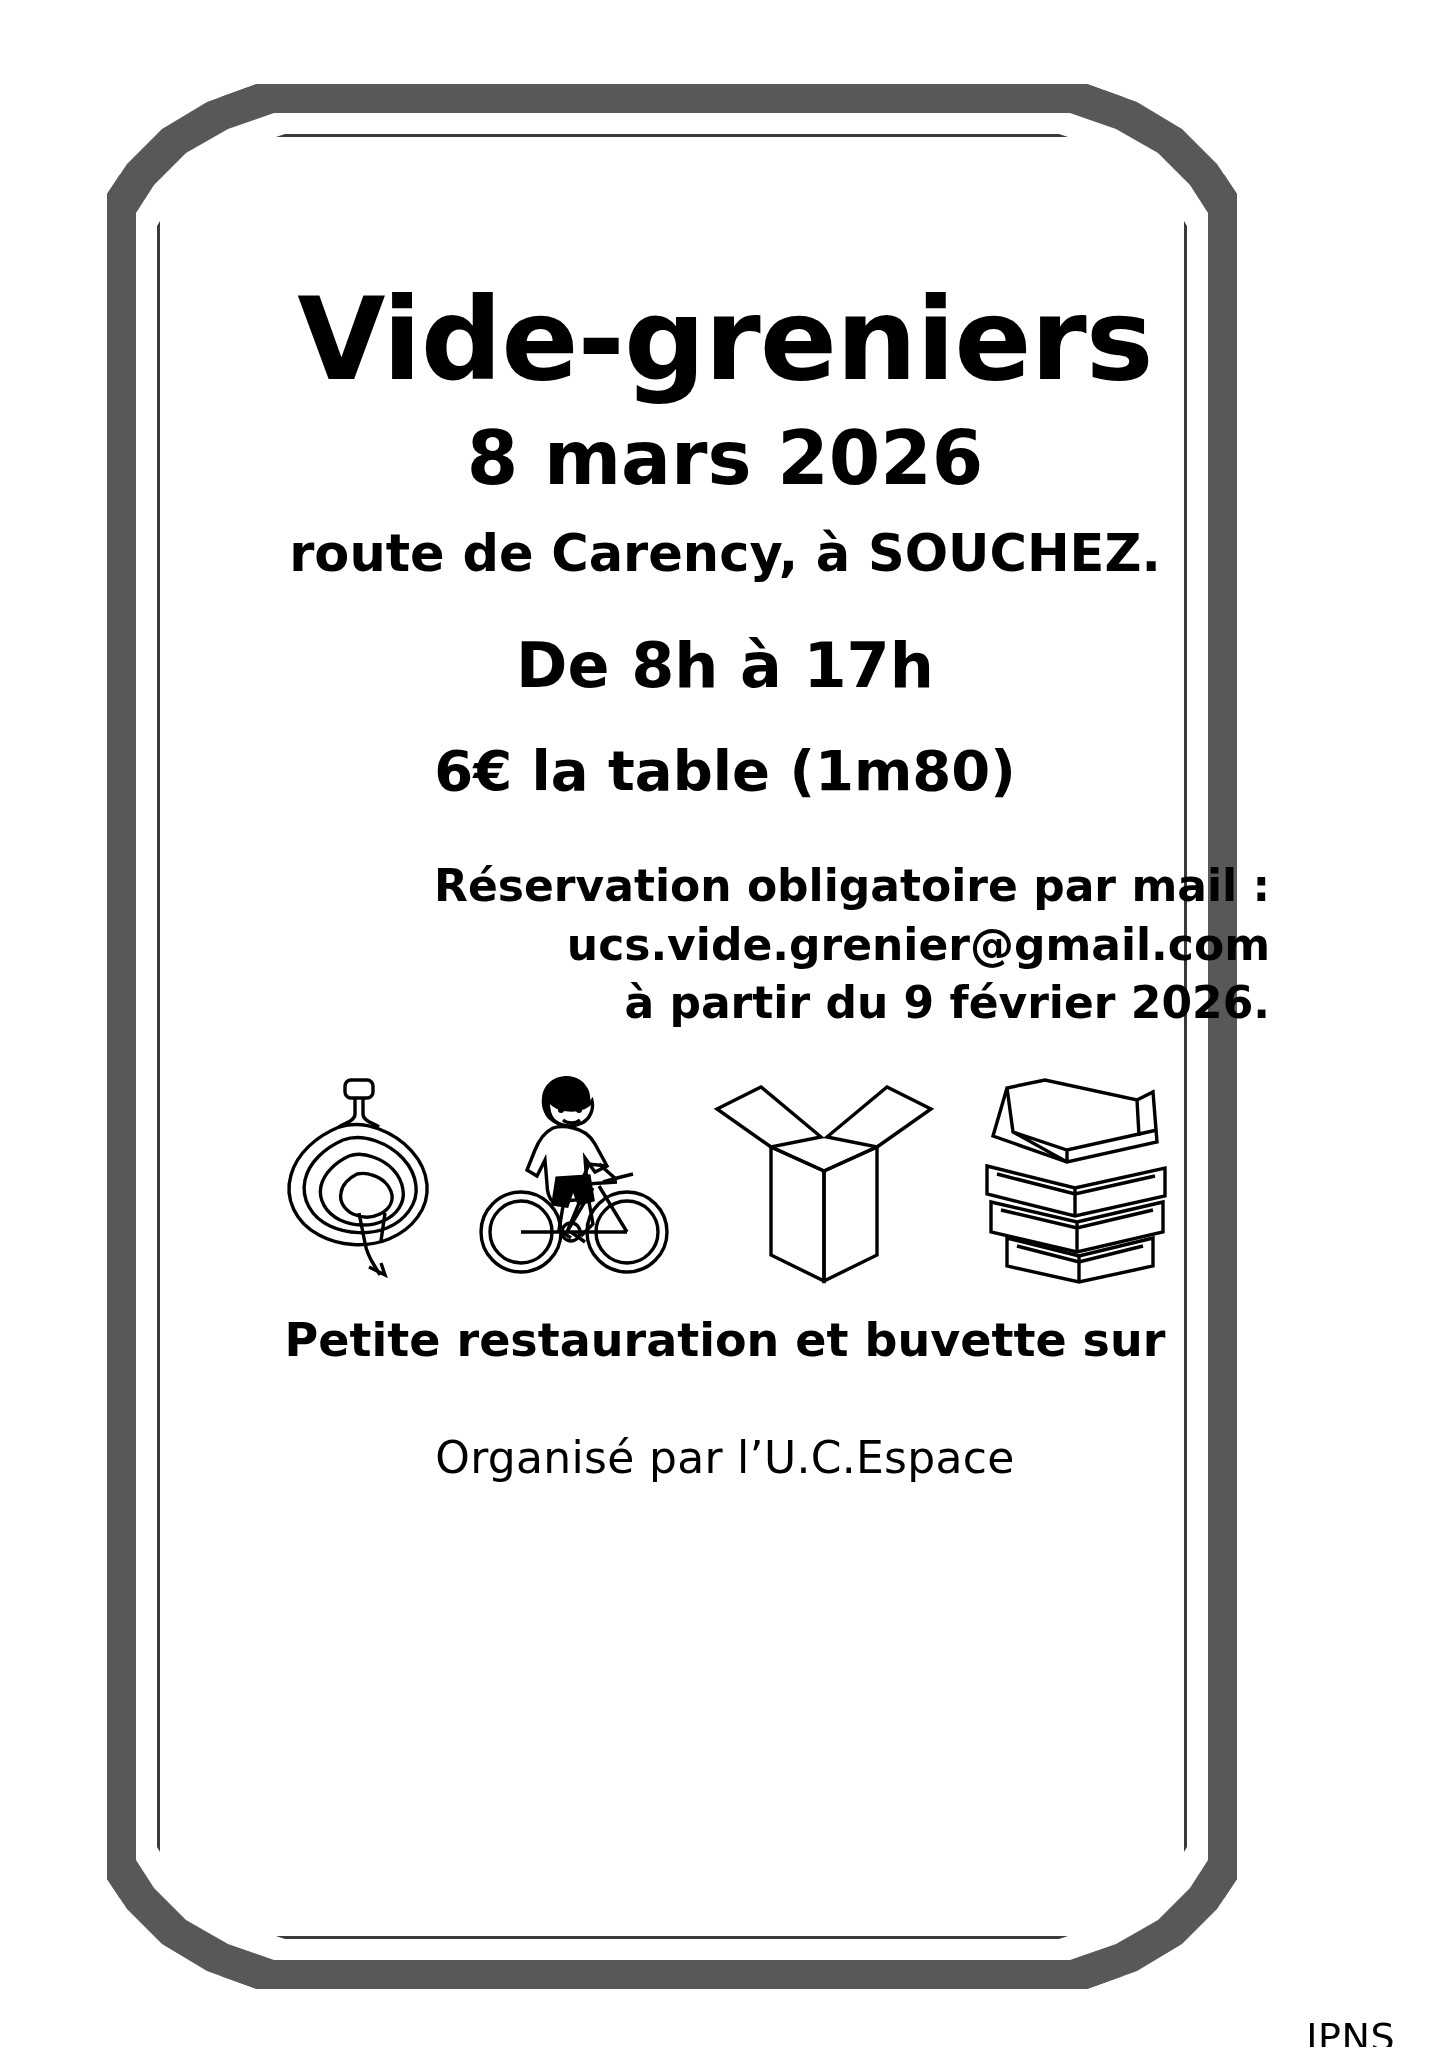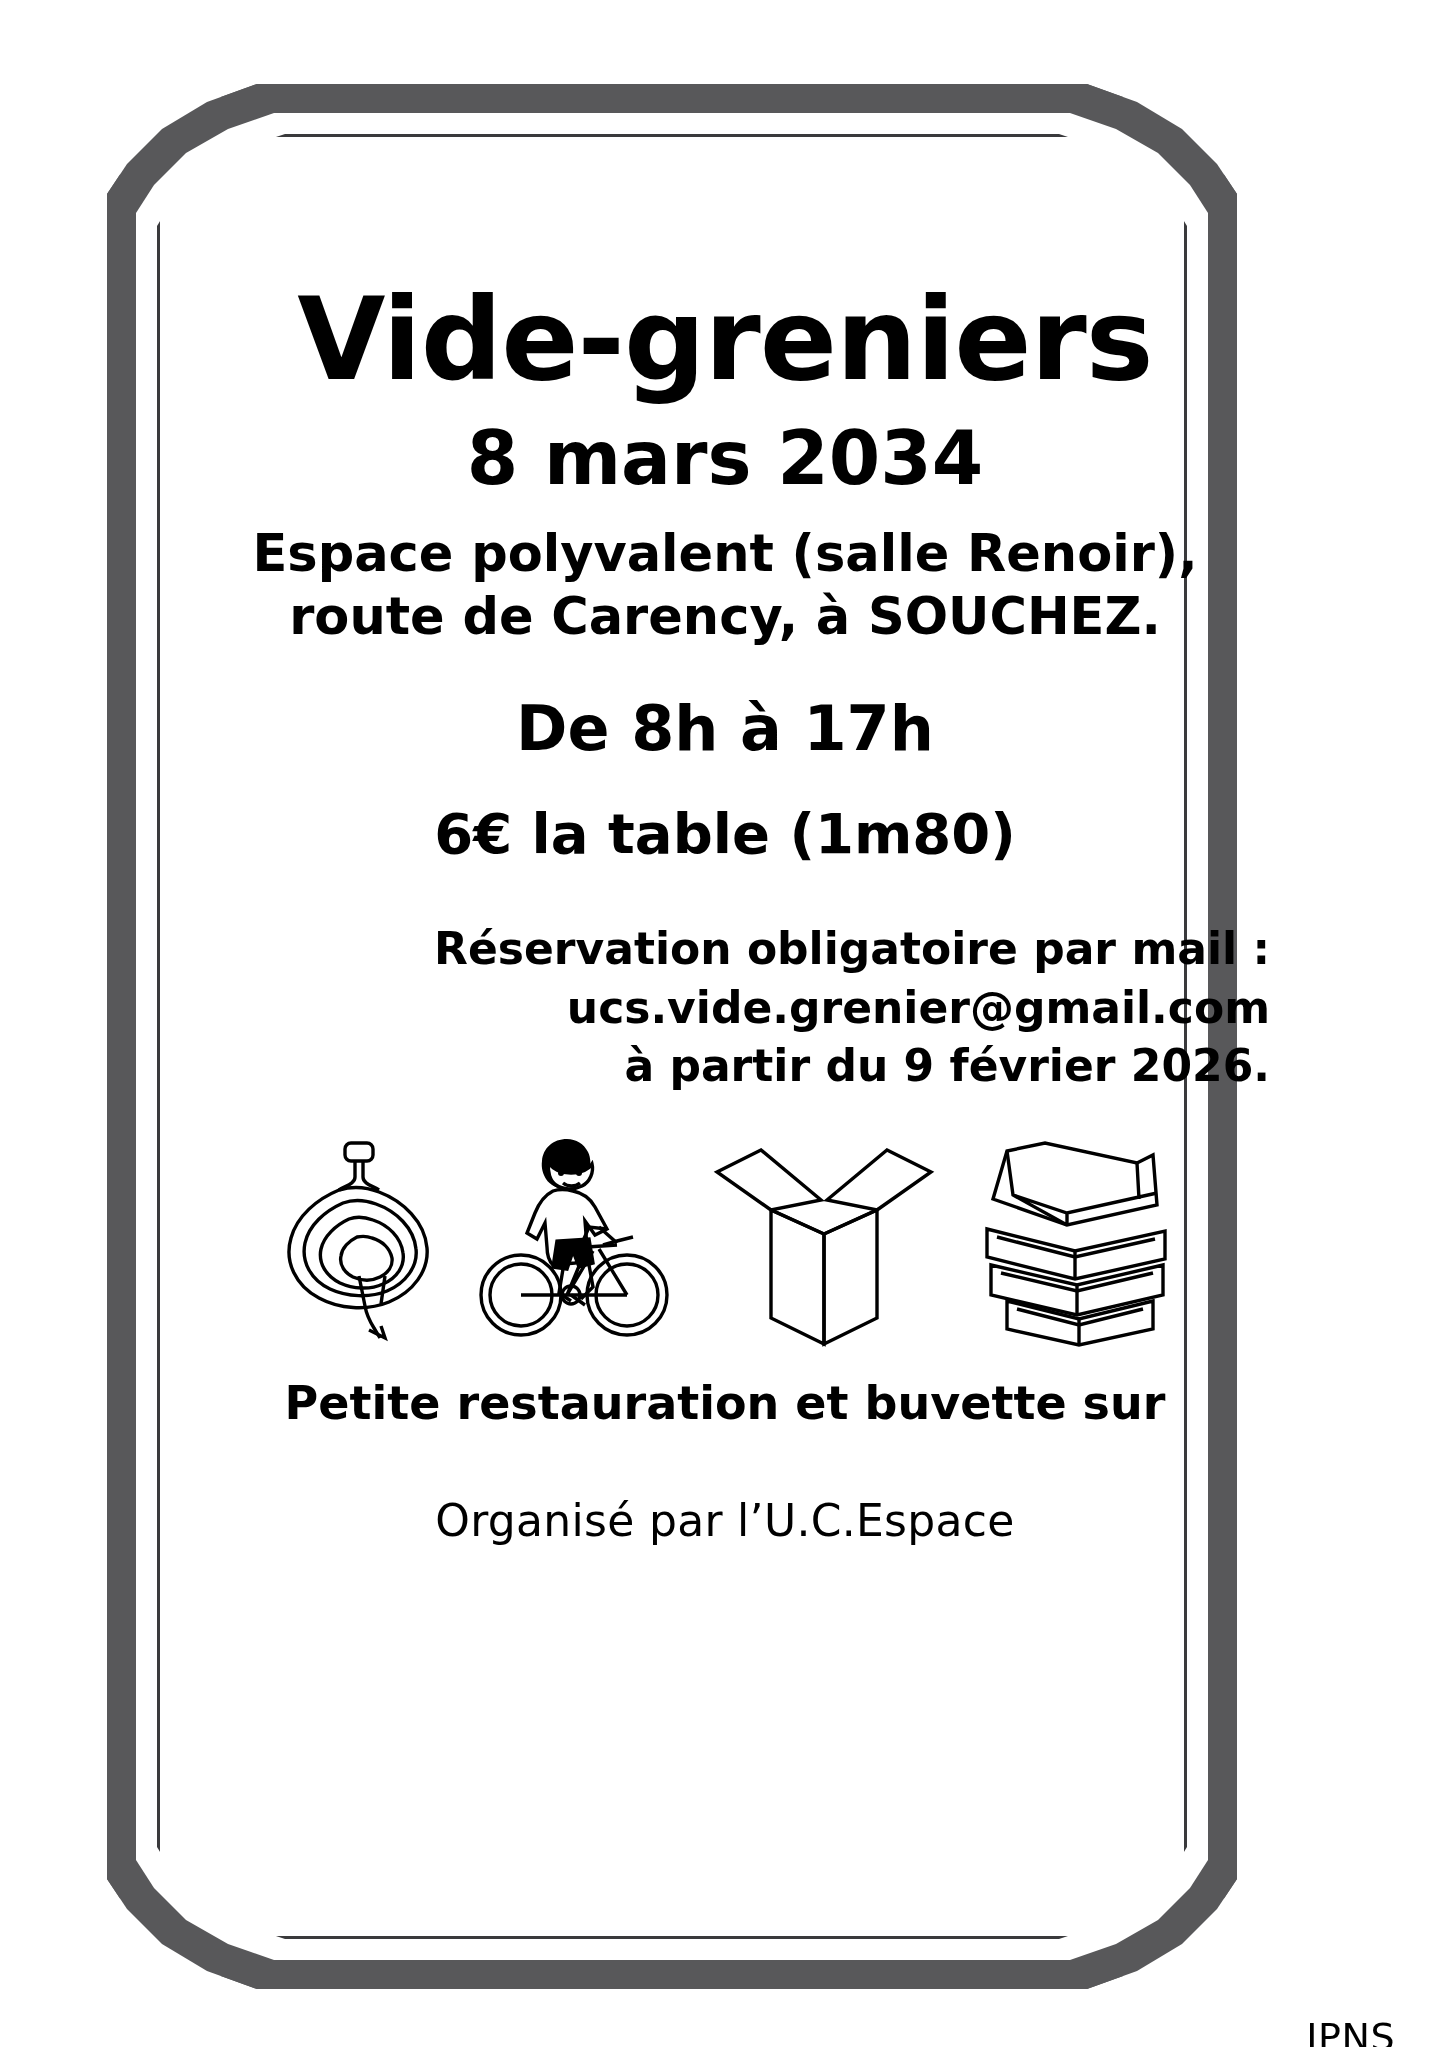--- a/index.html
+++ b/index.html
@@ -197,24 +197,23 @@
 
   <div class="frame-outer">
     <div class="frame-inner-white"></div>
   </div>
   <div class="frame-thin"></div>
 
   <div class="content">
 
     <div class="title">Vide-greniers</div>
 
-    <div class="date">8 mars 2034</div>
+    <div class="date">8 mars 2026</div>
 
     <div class="address">
-      <div>Espace polyvalent (salle Renoir),</div>
       <div>route de Carency, à SOUCHEZ.</div>
     </div>
 
     <div class="hours">De 8h à 17h</div>
 
     <div class="price">6€ la table (1m80)</div>
 
     <div class="reservation">
       <div>Réservation obligatoire par mail :</div>
       <div>ucs.vide.grenier@gmail.com</div>

